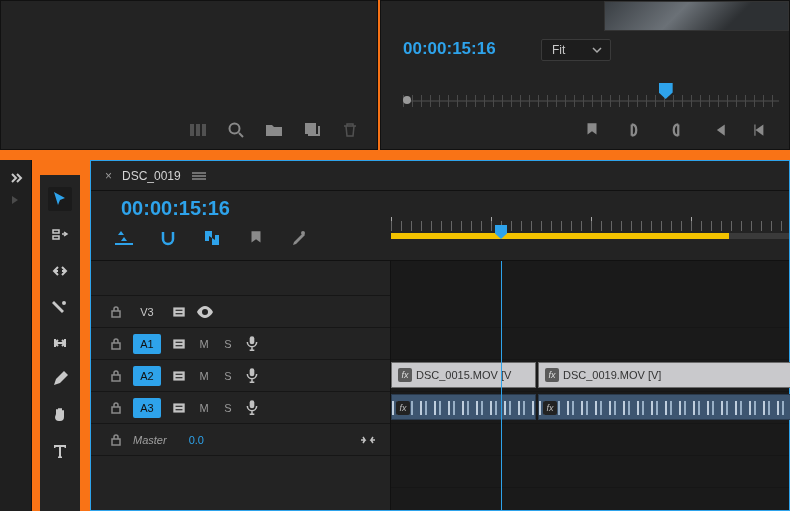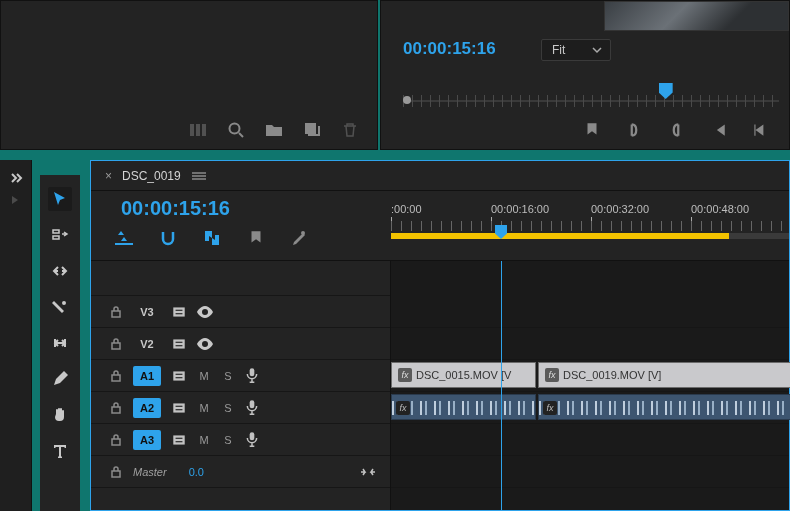--- a/index.html
+++ b/index.html
@@ -1,17 +1,17 @@
 <!DOCTYPE html>
 <html><head>
 <meta charset="utf-8">
 <style>
   html,body{margin:0;padding:0;background:#1a1a1a;color:#c8c8c8;font-family:"Segoe UI",Arial,sans-serif;font-size:12px;overflow:hidden;width:790px;height:511px}
   *{box-sizing:border-box}
-  .root{position:relative;width:790px;height:511px;background:#0f766e}
+  .root{position:relative;width:790px;height:511px;background:#f97316}
 
   
   .panel-tl{position:absolute;left:0;top:0;width:378px;height:150px;background:#232323;border:1px solid #111}
   .panel-tl-toolbar{position:absolute;left:0;bottom:6px;width:100%;height:26px;display:flex;justify-content:flex-end;align-items:center;gap:20px;padding-right:18px}
   .tl-icon{width:18px;height:18px;color:#8a8a8a;display:flex;align-items:center;justify-content:center}
   .tl-icon.dim{opacity:.45}
 
   
   .panel-tr{position:absolute;left:380px;top:0;right:0;height:150px;background:#232323;border:1px solid #111}
   .monitor-thumb{position:absolute;right:0;top:0;width:185px;height:30px;background:linear-gradient(135deg,#3a3f44 0%,#6b7177 40%,#2d3033 70%);border:1px solid #333}
@@ -56,21 +56,21 @@
   .ruler-work{position:absolute;left:0;top:30px;height:6px;background:#f2c200}
   .ruler-scrub{position:absolute;top:30px;height:6px;background:#3a3a3a;right:0}
   .ruler-play{position:absolute;top:22px;width:12px;height:14px;background:#2ea3eb;clip-path:polygon(0 0,100% 0,100% 60%,50% 100%,0 60%)}
 
   .tl-body{position:absolute;left:0;right:0;top:100px;bottom:0;background:#1a1a1a}
 
   
   .trk-headers{position:absolute;left:0;top:0;width:300px;bottom:0;background:#232323;border-right:1px solid #111}
   .trk{height:32px;border-bottom:1px solid #161616;display:flex;align-items:center;padding-left:18px;gap:10px;font-size:11px;color:#c8c8c8}
   .trk .lock{width:14px;color:#8a8a8a}
-  .trk .name{width:28px;height:20px;display:flex;align-items:center;justify-content:center;border-radius:2px;font-weight:700}
+  .trk .name{width:28px;height:20px;display:flex;align-items:center;justify-content:center;border-radius:2px;font-weight:400}
   .trk .name.sel{background:#2ea3eb;color:#111}
   .trk .sync{width:16px;color:#c2c2c2}
   .trk .eye{width:16px;color:#c8c8c8}
   .trk .sm{width:14px;color:#9a9a9a;font-size:11px;text-align:center}
   .trk .mic{width:14px;color:#c2c2c2}
   .trk.master{color:#a0a0a0;font-style:italic}
   .master-val{margin-left:12px;color:#2ea3eb;font-style:normal}
   .master-io{margin-left:auto;margin-right:14px;color:#c2c2c2}
 
   
@@ -273,26 +273,20 @@
             </svg>
           </span>
         <span class="tl-tbtn grey">
             <svg viewBox="0 0 18 18" fill="currentColor">
               <path d="M14 4a2 2 0 11-4 0 2 2 0 014 0zM3 13l9-9 2 2-9 9-3 1z"></path>
             </svg>
           </span>
       </div>
 
       <div class="tl-ruler">
-        <div class="ruler-labels">
-          <span class="rl-lab" style="left:0">:00:00</span>
-          <span class="rl-lab" style="left:100px">00:00:16:00</span>
-          <span class="rl-lab" style="left:200px">00:00:32:00</span>
-          <span class="rl-lab" style="left:300px">00:00:48:00</span>
-        </div>
         <div class="ruler-major"></div>
         <div class="ruler-ticks"></div>
         <div class="ruler-work" style="width:338px"></div>
         <div class="ruler-scrub" style="left:338px"></div>
         <div class="ruler-play" style="left:104px"></div>
       </div>
     </div>
 
     <div class="tl-body">
       <div class="trk-headers">
@@ -313,41 +307,20 @@
                 <rect x="4" y="8" width="6" height="1" fill="#232323"></rect>
               </svg>
             </span>
           <span class="eye">
               <svg viewBox="0 0 16 12" fill="currentColor">
                 <path d="M8 0C3 0 0 6 0 6s3 6 8 6 8-6 8-6-3-6-8-6zm0 9a3 3 0 110-6 3 3 0 010 6z"></path>
               </svg>
             </span>
         </div>
 
-        <div class="trk">
-          <span class="lock">
-              <svg viewBox="0 0 14 14" fill="none" stroke="currentColor" stroke-width="1.5">
-                <rect x="3" y="6" width="8" height="6"></rect>
-                <path d="M5 6V4a2 2 0 014 0v2"></path>
-              </svg>
-            </span>
-          <span class="name">V2</span>
-          <span class="sync">
-              <svg viewBox="0 0 14 14" fill="currentColor">
-                <rect x="2" y="3" width="10" height="8"></rect>
-                <rect x="4" y="5" width="6" height="1" fill="#232323"></rect>
-                <rect x="4" y="8" width="6" height="1" fill="#232323"></rect>
-              </svg>
-            </span>
-          <span class="eye">
-              <svg viewBox="0 0 16 12" fill="currentColor">
-                <path d="M8 0C3 0 0 6 0 6s3 6 8 6 8-6 8-6-3-6-8-6zm0 9a3 3 0 110-6 3 3 0 010 6z"></path>
-              </svg>
-            </span>
-        </div>
 
 
         <div class="trk">
           <span class="lock">
               <svg viewBox="0 0 14 14" fill="none" stroke="currentColor" stroke-width="1.5">
                 <rect x="3" y="6" width="8" height="6"></rect>
                 <path d="M5 6V4a2 2 0 014 0v2"></path>
               </svg>
             </span>
           <span class="name sel">A1</span>

